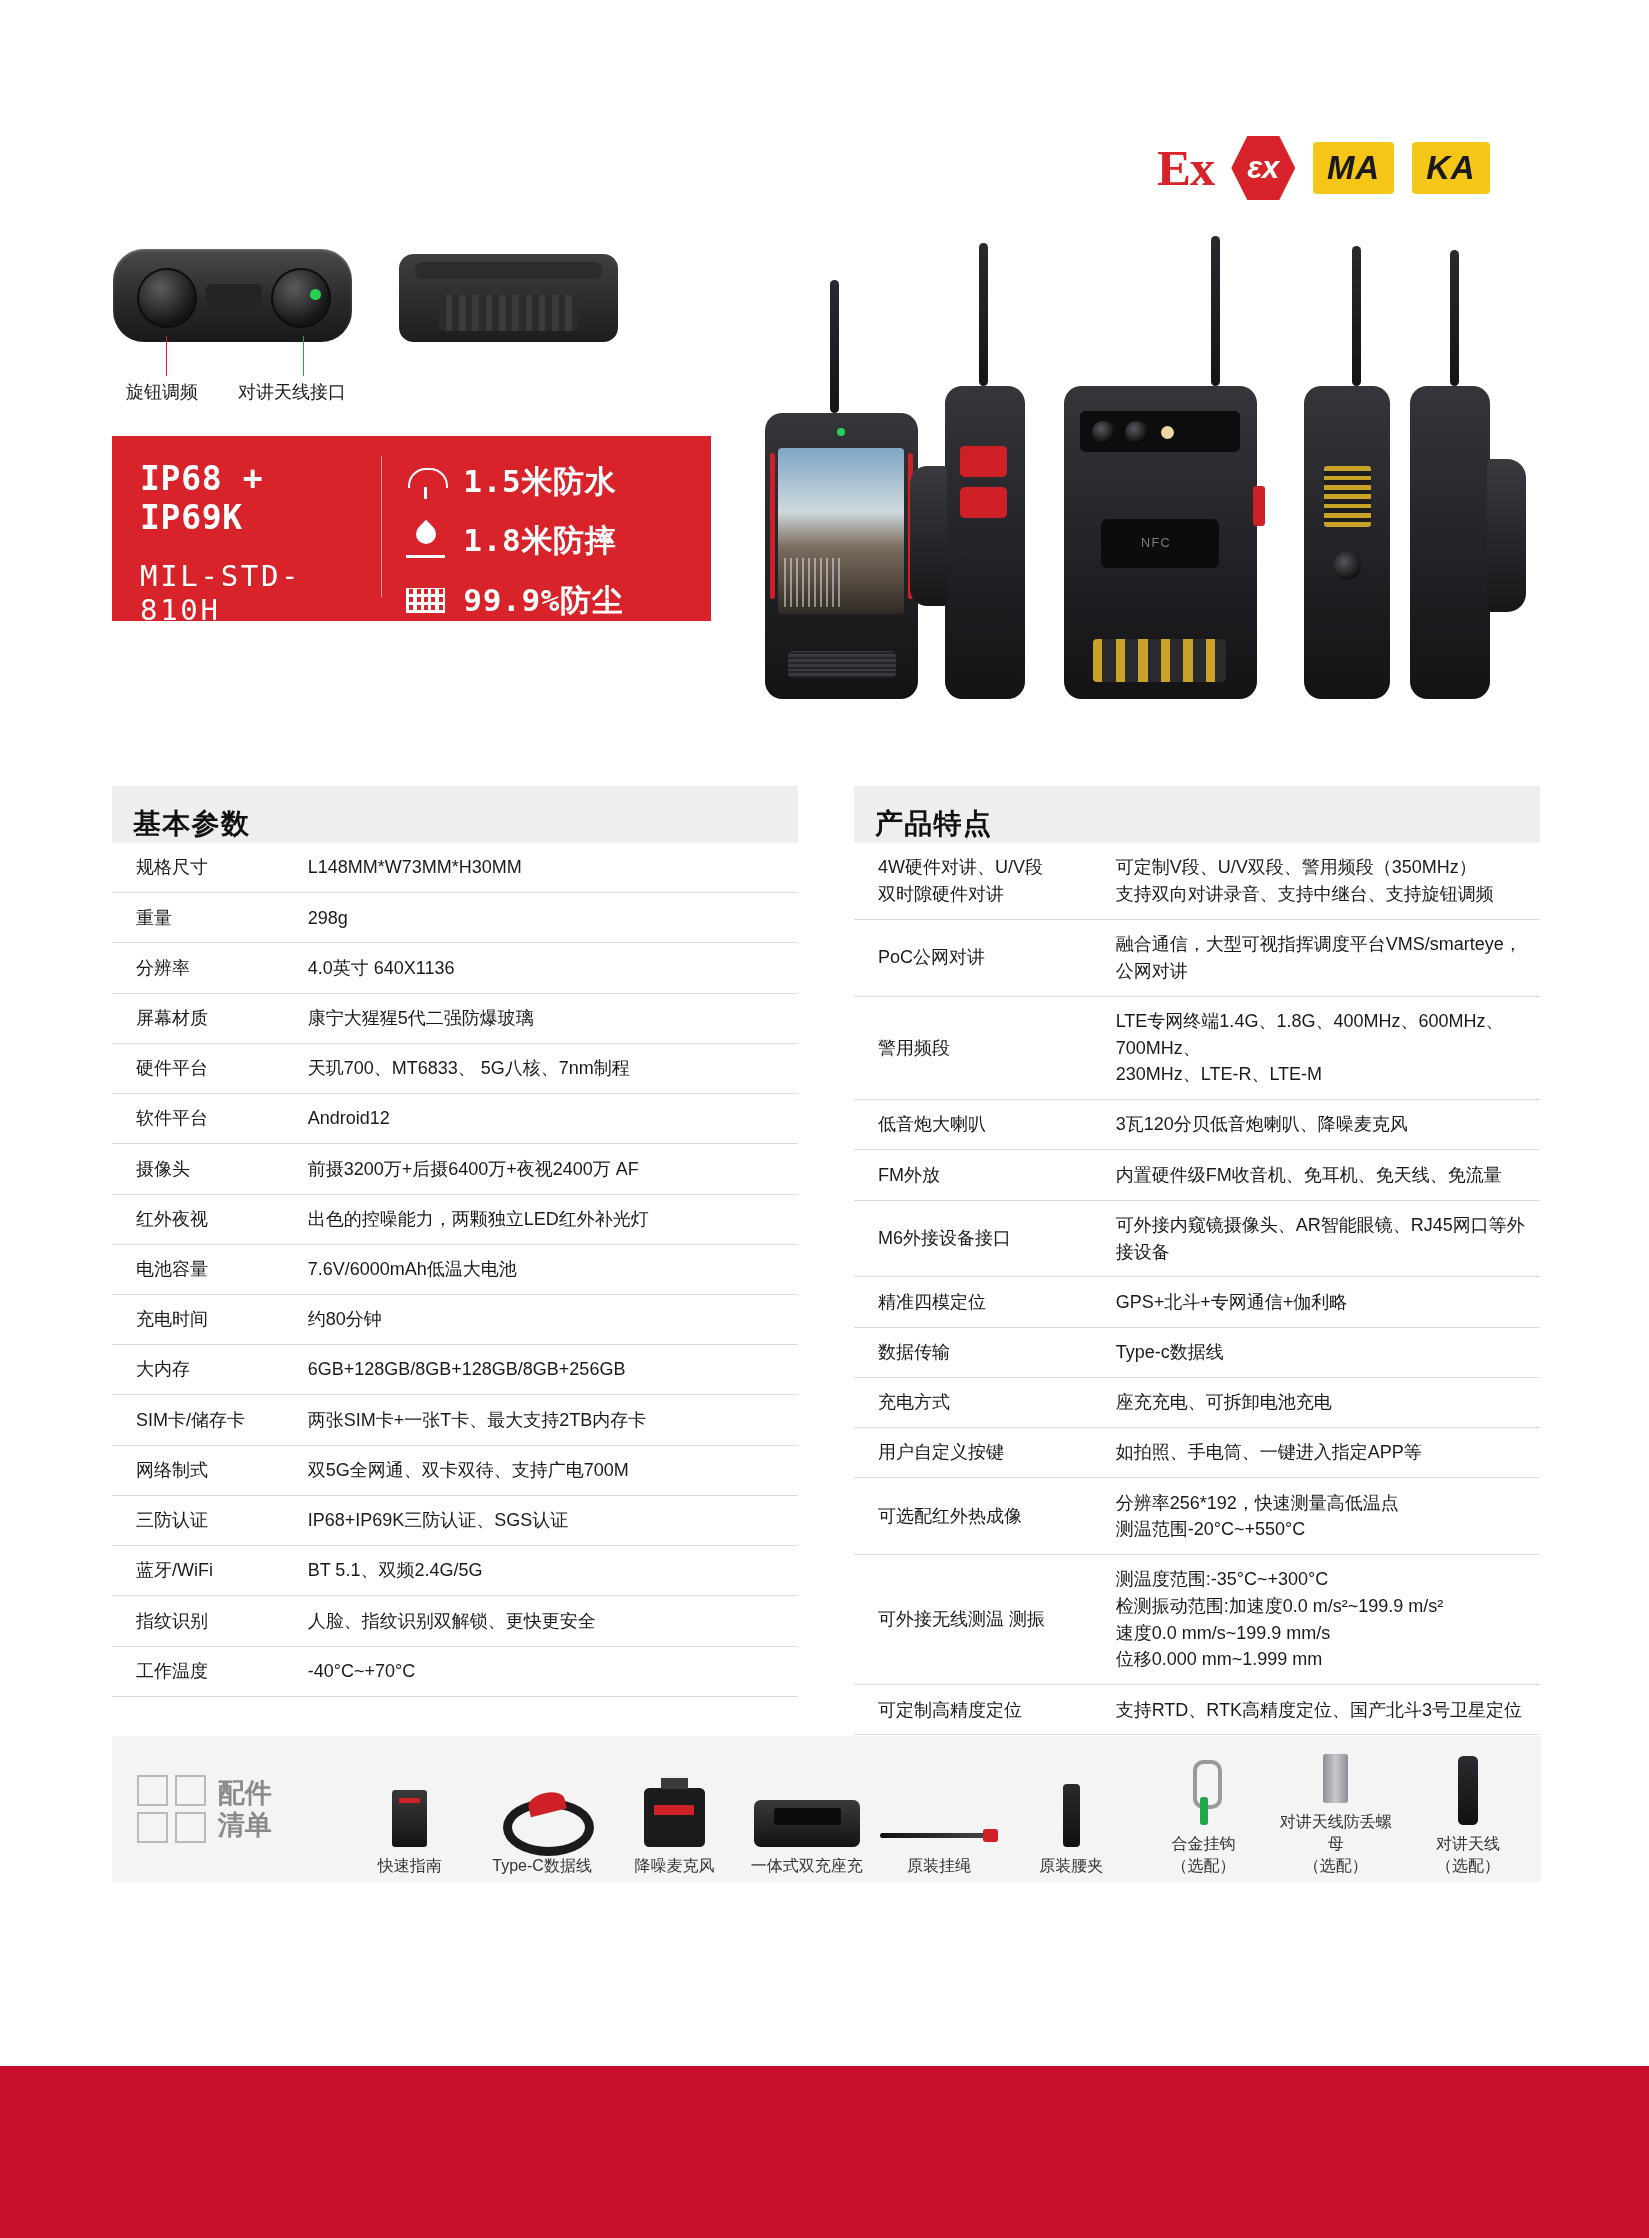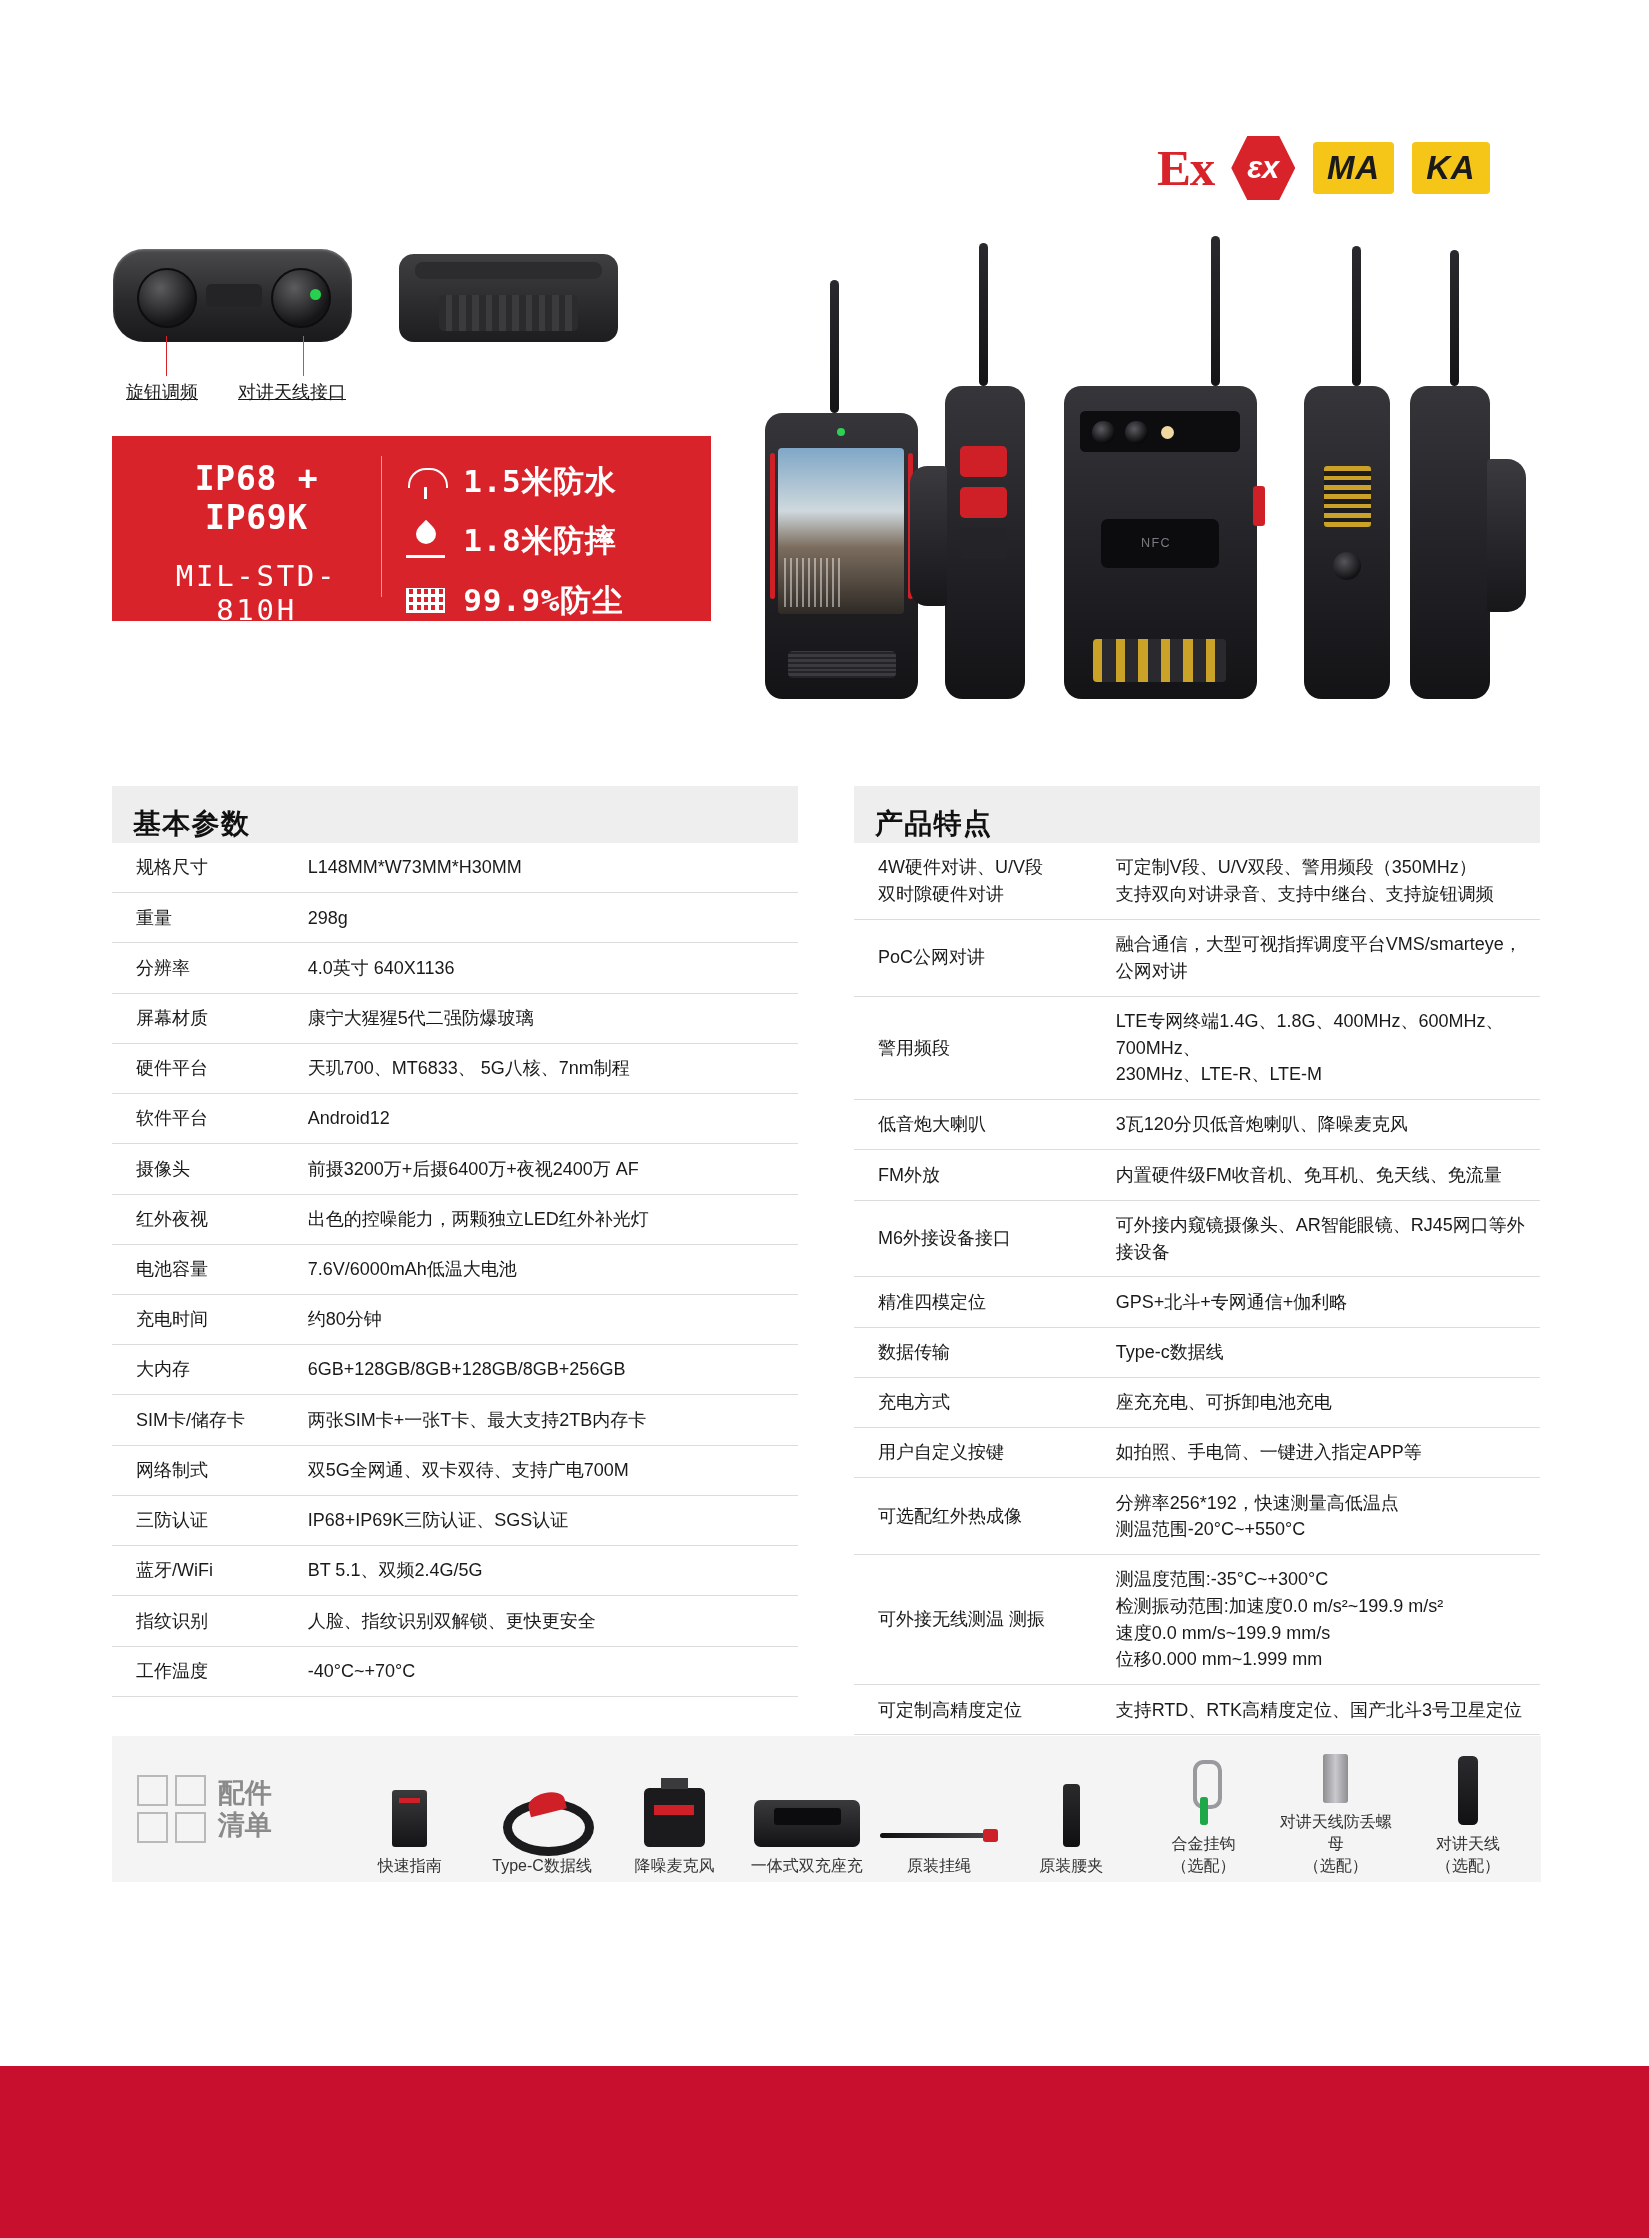--- a/index.html
+++ b/index.html
@@ -43,25 +43,25 @@
   .topview .greendot{position:absolute;right:31px;top:40px;width:10.6px;height:10.6px;border-radius:50%;background:#27d04f;}
 
   .sideview{position:absolute;left:399px;top:254px;width:219px;height:88px;
     border-radius:14.6px;background:linear-gradient(180deg,#3f3f42,#1d1d20);}
   .sideview .lip{position:absolute;left:16px;right:16px;top:8px;height:17.3px;background:#2c2c2f;border-radius:8px;}
   .sideview .grip{position:absolute;left:40px;right:40px;bottom:10.6px;height:36px;
     background:repeating-linear-gradient(90deg,#2b2b2e 0 6.7px,#3b3b3e 6.7px 13.3px);border-radius:5.3px;}
 
   .callout-line{position:absolute;width:1.3px;background:#d8232a;}
   .callout-line.green{background:#27a34a;}
-  .callout-label{position:absolute;font-size:18px;color:#1a1a1a;white-space:nowrap;text-decoration:underline;}
+  .callout-label{position:absolute;font-size:18px;color:#1a1a1a;white-space:nowrap;}
 
   
   .ipbanner{position:absolute;left:112px;top:436px;width:599px;height:185px;background:#d8232a;color:#fff;}
-  .ipbanner .left{position:absolute;left:28px;top:22.6px;width:233px;text-align:center;}
+  .ipbanner .left{position:absolute;left:28px;top:22.6px;width:233px;}
   .ip-title{font-family:"DejaVu Sans Mono","Liberation Mono",monospace;font-size:33px;font-weight:bold;letter-spacing:0.7px;}
   .ip-sub{font-family:"DejaVu Sans Mono","Liberation Mono",monospace;font-size:29px;letter-spacing:2.7px;margin-top:22px;}
   .ip-temp{display:flex;align-items:center;margin-top:24px;gap:9.3px;}
   .thermo{width:17.3px;height:49px;position:relative;}
   .thermo .stem{position:absolute;left:5.3px;top:0;width:6.7px;height:32px;background:#fff;border-radius:3.3px;}
   .thermo .bulb{position:absolute;left:0.7px;bottom:0;width:16px;height:16px;border-radius:50%;background:#fff;}
   .ip-temp-txt{font-size:17.3px;line-height:1.35;}
   .ip-temp-txt b{font-size:19px;font-weight:bold;display:block;}
   .ipbanner .divider{position:absolute;left:269px;top:20px;width:1.3px;height:141px;background:rgba(255,255,255,.55);}
   .ipbanner .right{position:absolute;left:293px;top:25px;}

